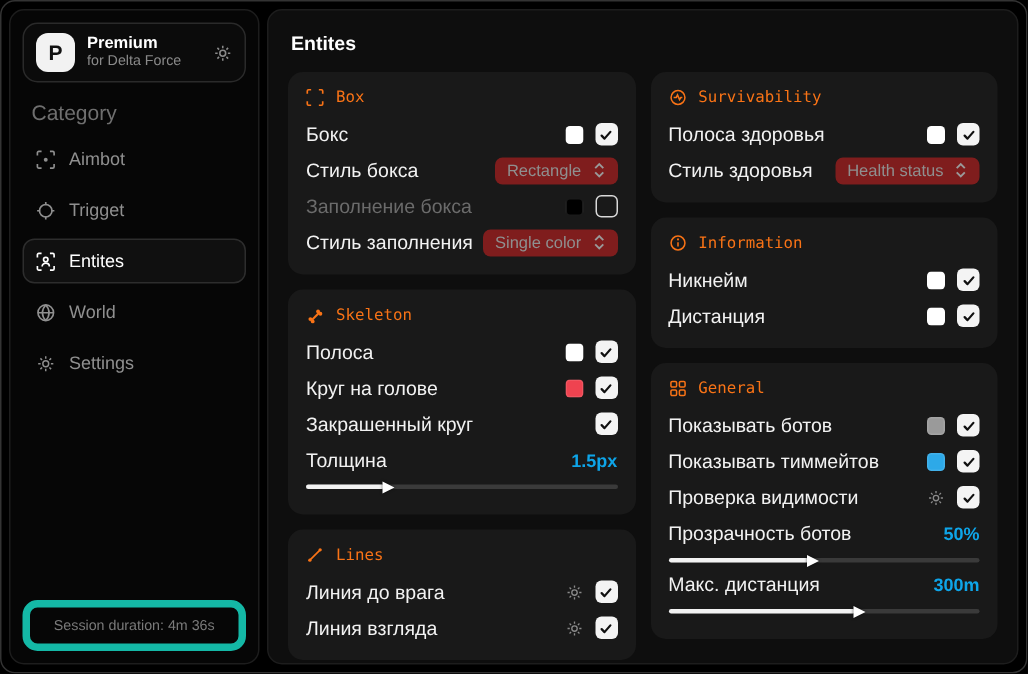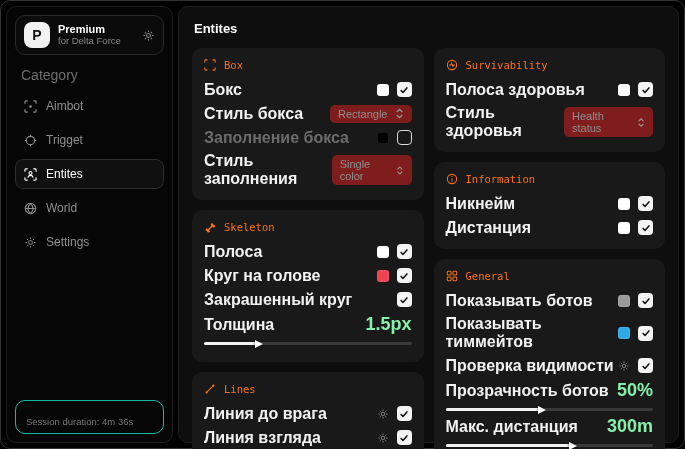--- a/index.html
+++ b/index.html
@@ -19,38 +19,38 @@
   .brand-txt { flex:1; line-height:1.15; }
   .brand-title { color:#fff; font-size:11px; font-weight:bold; }
   .brand-sub { color:#8a8a8a; font-size:9.5px; }
   .brand-gear { color:#8a8a8a; display:flex; }
   .cat-label { color:#6f6f6f; font-size:14px; margin:12px 0 4px 6px; }
   .nav { display:flex; flex-direction:column; }
   .nav-item { display:flex; align-items:center; gap:9px; color:#8f8f8f; font-size:12px;
               padding:7px 8px; border:1px solid transparent; border-radius:8px; margin-top:4px; }
   .nav-item svg { flex:none; }
   .nav-item.active { color:#fff; border-color:#2d2d2d; background:#101010; }
-  .session { margin-top:auto; border:1px solid #14b8a6; border-radius:10px; min-height:34px;
-             display:flex; align-items:flex-end; padding:6px 10px; }
+  .session { margin-top:auto; border:5px solid #14b8a6; border-radius:10px; min-height:34px;
+             display:flex; align-items:flex-end; padding:6px 10px;justify-content:center; }
   .session span { color:#7a7a7a; font-size:9.5px; }
 
   
   .main { flex:1; background:#0e0e0e; border:1px solid #1d1d1d; border-radius:10px; padding:12px 13px; }
   .main-title { color:#fff; font-size:13px; font-weight:bold; margin:2px 0 12px 2px; }
   .cols { display:flex; gap:10px; align-items:flex-start; }
   .col { flex:1; display:flex; flex-direction:column; gap:10px; }
 
   .card { background:#191919; border-radius:10px; padding:11px 12px 12px; }
   .card-header { display:flex; align-items:center; gap:8px; color:#f97316; margin-bottom:9px; }
   .card-header .hdr-txt { font-family:"DejaVu Sans Mono", monospace; font-size:10.5px; }
 
   .row { display:flex; align-items:center; justify-content:space-between; min-height:19px; margin-top:5px; }
-  .lbl { color:#f2f2f2; font-size:16px; font-weight:bold; }
+  .lbl { color:#f2f2f2; font-size:13px; font-weight:normal; }
   .lbl.muted { color:#6b6b6b; }
-  .val { color:#86efac; font-size:18px; font-weight:bold; }
+  .val { color:#0ea5e9; font-size:12px; font-weight:bold; }
   .ctrls { display:flex; align-items:center; gap:8px; }
 
   .swatch { width:12px; height:12px; border-radius:3px; border:1px solid rgba(255,255,255,0.10); }
   .checkbox { width:15px; height:15px; border-radius:4px; display:flex; align-items:center; justify-content:center; }
   .checkbox.checked { background:#f4f4f4; }
   .checkbox.unchecked { background:transparent; border:1.5px solid #d9d9d9; }
   .checkbox .tick { width:10px; height:10px; }
 
   .select { display:flex; align-items:center; gap:7px; background:#7f1d1d; border-radius:5px;
             padding:3px 8px; color:#8f8f8f; font-size:11px; }

